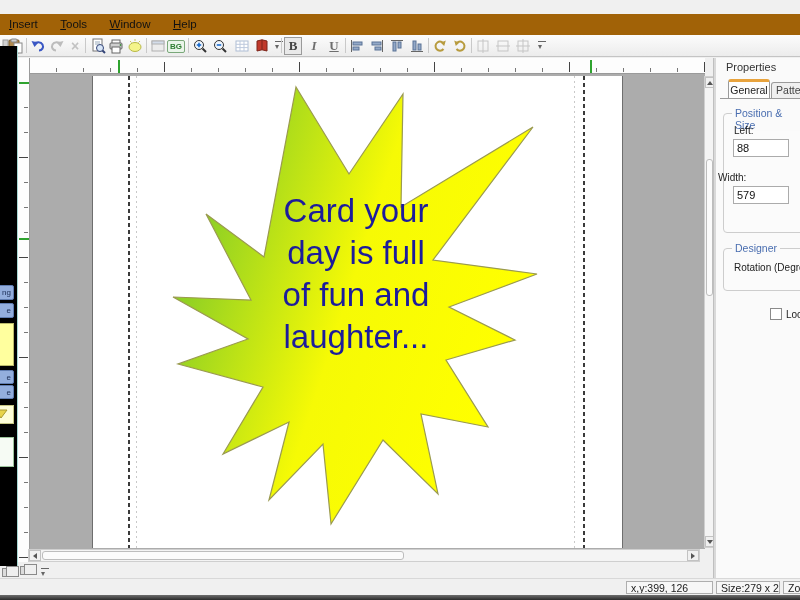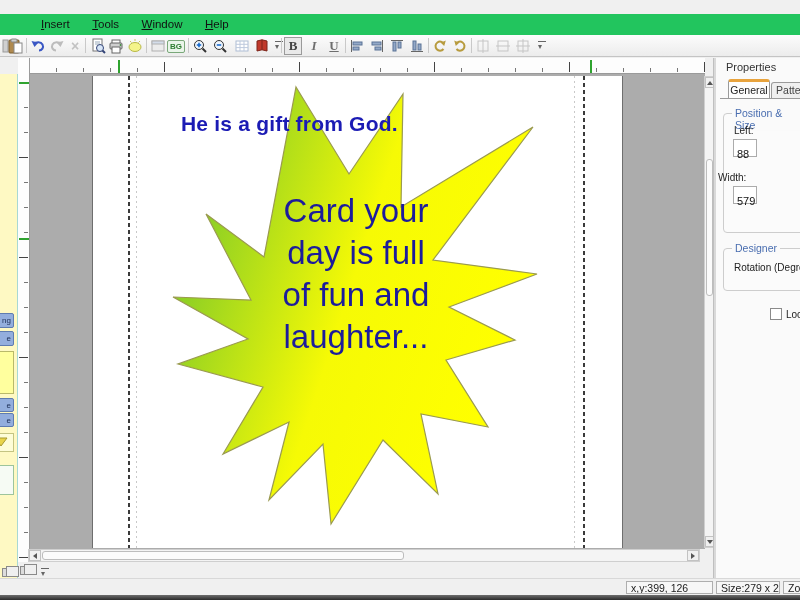--- a/index.html
+++ b/index.html
@@ -6,36 +6,36 @@
   html,body { width:800px; height:600px; }
   .app { position:relative; width:800px; height:600px; background:#f0f0f0; overflow:hidden;
          font-family:"Liberation Sans", sans-serif; color:#222; }
 
   
   .titlebar { position:absolute; left:0; top:0; width:800px; height:14px;
               background:linear-gradient(#4a4a4a,#262626); overflow:hidden; }
   .titlebar span { position:absolute; left:-3px; top:1px; color:#f2f2f2; font-size:10.5px; white-space:nowrap; }
 
   
-  .menubar { position:absolute; left:0; top:14px; width:800px; height:21px; background:#22c55e;padding-left:32px; }
+  .menubar { position:absolute; left:0; top:14px; width:800px; height:21px; background:#a16207; }
   .menu-item { display:inline-block; padding:4px 9px 3px 9px; font-size:11.5px; color:#111; cursor:default; }
   .menu-item::first-letter { text-decoration:underline; }
 
   
   .toolbar { position:absolute; left:0; top:35px; width:800px; height:22px;
              background:linear-gradient(#fcfcfc,#ececec); border-bottom:1px solid #c4c4c4; }
   .tb { position:absolute; top:2px; width:18px; height:18px; display:flex; align-items:center; justify-content:center;
         font-size:12px; }
   .tbsep { position:absolute; top:3px; width:1px; height:15px; background:#c9c9c9; }
   .tbtext { font-family:"Liberation Serif", serif; font-weight:bold; font-size:13px; color:#444; }
   .chev { font-size:8px; color:#666; line-height:8px; }
   .chev::before { content:""; display:block; width:8px; height:1px; background:#666; margin:0 auto 1px auto; }
 
   
-  .left-panel { position:absolute; left:0; top:74px; width:18px; height:520px; background:#fef9c3; border-right:1px solid #a8d8d4; overflow:hidden; }
+  .left-panel { position:absolute; left:0; top:46px; width:18px; height:520px; background:#000000; border-right:1px solid #a8d8d4; overflow:hidden; }
   .lp-btn { position:absolute; left:-12px; width:26px; background:#93aedd; border:1px solid #5f7cb0; border-radius:2px;
             color:#1b2d55; font-size:8px; text-align:right; padding:2px 2px; overflow:hidden; }
   .lp-yellow { position:absolute; left:-12px; width:26px; background:#ffff9e; border:1px solid #b9b96a; }
   .lp-icon { position:absolute; left:-12px; width:26px; background:#fdfdd8; border:1px solid #c4c482; }
   .lp-box { position:absolute; left:-12px; width:26px; background:#f6fbf4; border:1px solid #9cc49c; }
 
   
   .vruler { position:absolute; left:18px; top:58px; width:12px; height:504px; background:#fdfdfd; border-right:1px solid #9a9a9a; }
   .vruler .minor { position:absolute; right:1px; top:0; width:4px; height:100%;
                    background:repeating-linear-gradient(to bottom, transparent 0 24px, #777 24px 25px); }
@@ -84,21 +84,21 @@
   .props-title { position:absolute; left:10px; top:3px; font-size:11px; color:#333; }
   .tab { position:absolute; font-size:10.5px; text-align:center; }
   .tab-active { left:12px; top:21px; width:42px; height:19px; background:#fdfdfd; border:1px solid #9a9a9a; border-bottom:none;
                 border-top:3px solid #e8a33d; border-radius:3px 3px 0 0; padding-top:2px; }
   .tab-idle { left:55px; top:24px; width:44px; height:16px; background:#efefef; border:1px solid #9a9a9a; border-bottom:none;
               border-radius:3px 3px 0 0; padding-top:1px; color:#444; }
   .tab-line { position:absolute; left:4px; top:40px; width:92px; height:1px; background:#9a9a9a; }
   .groupbox { position:absolute; left:7px; border:1px solid #cdcdcd; border-radius:4px; width:92px; background:#fbfbfb; }
   .grouplabel { position:absolute; left:16px; font-size:10.5px; background:#fafafa; padding:0 3px; }
   .prop-label { position:absolute; font-size:10px; color:#222; }
-  .prop-input { position:absolute; width:24px; height:18px; background:#fff; border:1px solid #ababab; font-size:11px; padding:8px 3px; color:#111; }
+  .prop-input { position:absolute; width:56px; height:18px; background:#fff; border:1px solid #ababab; font-size:11px; padding:2px 3px; color:#111; }
   .checkbox { position:absolute; width:12px; height:12px; background:#fff; border:1px solid #8a8a8a; }
 
   
   .statusbar { position:absolute; left:0; top:578px; width:800px; height:17px; background:#f0f0f0; border-top:1px solid #d8d8d8; }
   .status-box { position:absolute; top:2px; height:13px; background:#f7f7f7; border:1px solid #aeaeae; font-size:10.5px;
                 padding:0 4px; color:#222; white-space:nowrap; overflow:hidden; }
   .bottom-strip { position:absolute; left:0; top:595px; width:800px; height:5px; background:linear-gradient(#6d6d6d,#2b2b2b); }
 </style>
 </head>
 <body>
@@ -328,21 +328,20 @@
         <defs>
           <linearGradient id="starGrad" x1="0%" y1="25%" x2="90%" y2="60%">
             <stop offset="0%" stop-color="#74c52c"></stop>
             <stop offset="55%" stop-color="#f6fa05"></stop>
             <stop offset="100%" stop-color="#ffff00"></stop>
           </linearGradient>
         </defs>
         <polygon points="130,5 183,92 237,12 235,125 367,45 267,178 371,192 283,225 349,258 280,278 322,345 255,332 272,412 217,358 165,442 157,362 103,418 123,340 57,372 97,305 12,282 82,257 7,215 85,218 40,132 98,175" fill="url(#starGrad)" stroke="#9a9a50" stroke-width="1.2"></polygon>
       </svg>
 
-      <div class="card-header" style="color:#1b1bb4">He is a gift from God.</div>
       <div class="star-text" style="color:#1c1c9c">Card your
 day is full
 of fun and
 laughter...</div>
     </div>
   </div>
 
   <div class="vscroll">
     <div class="sbtn" style="left:0;top:0;width:9px;height:11px">
         <div class="tri tri-up"></div>

